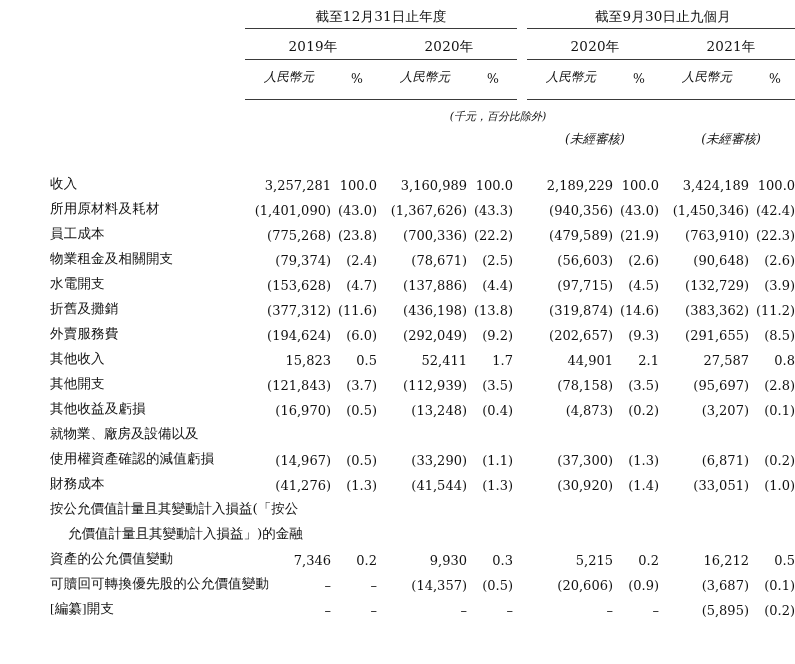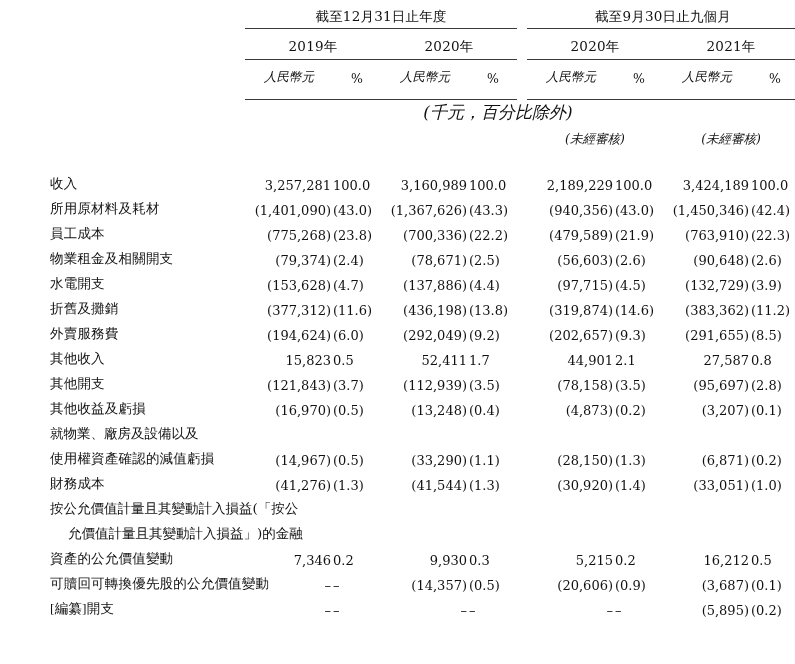--- a/index.html
+++ b/index.html
@@ -68,21 +68,21 @@
     text-align: center;
     font-size: 12.5px;
     height: 26px;
     vertical-align: bottom;
     padding-bottom: 13px;
     font-style: italic;
   }
   .hd-unit.nonitalic { font-style: normal; }
 
   .note-row td {
-    font-size: 17px;
+    font-size: 11px;
     font-style: italic;
     height: 24px;
     vertical-align: bottom;
     padding-bottom: 1px;
     text-align: center;
   }
   .note-row td.wide {
     text-align: center;
   }
   .note-row2 td {
@@ -108,20 +108,21 @@
   tr.data-row td.lbl.indent {
   }
   tr.data-row td.num {
     text-align: right;
     font-size: 13px;
     padding-right: 2px;
     white-space: nowrap;
     font-family: "DejaVu Serif", "Liberation Serif", serif;
   }
   tr.data-row td.pct {
+    text-align: right;
     font-size: 13px;
     padding-right: 4px;
     white-space: nowrap;
   }
   tr.label-only td { height: 25px; margin-top: 20px; }
   tr.label-only td.lbl {
     text-align: left;
     padding-left: 50px;
     font-size: 13.5px;
     white-space: nowrap;
@@ -345,21 +346,21 @@
         <td></td>
       </tr>
 
       <tr class="data-row">
         <td class="lbl indent">使用權資產確認的減值虧損</td>
         <td class="num">(14,967)</td>
         <td class="pct">(0.5)</td>
         <td class="num">(33,290)</td>
         <td class="pct">(1.1)</td>
         <td></td>
-        <td class="num">(28,150)</td>
+        <td class="num">(37,300)</td>
         <td class="pct">(1.3)</td>
         <td class="num">(6,871)</td>
         <td class="pct">(0.2)</td>
       </tr>
 
       <tr class="data-row">
         <td class="lbl">財務成本</td>
         <td class="num">(41,276)</td>
         <td class="pct">(1.3)</td>
         <td class="num">(41,544)</td>

